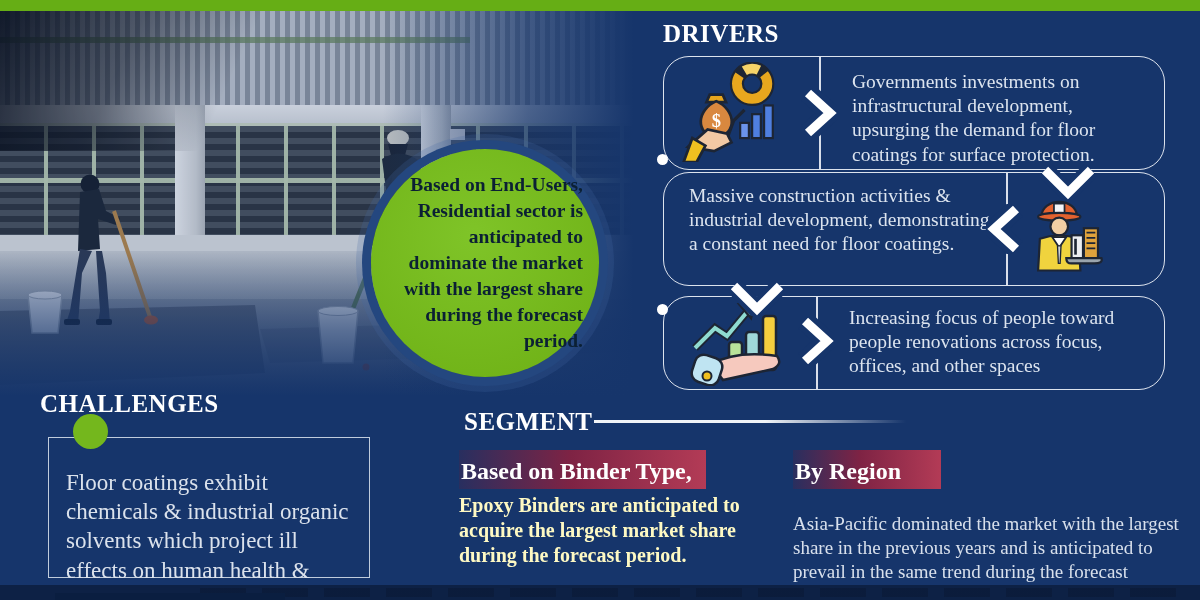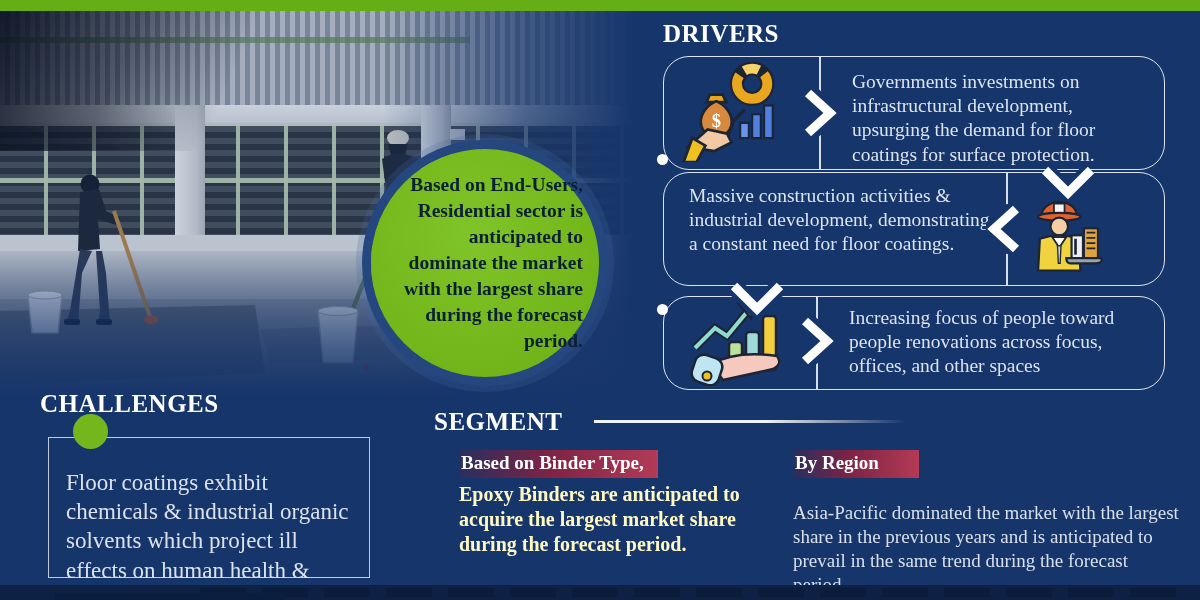--- a/index.html
+++ b/index.html
@@ -57,21 +57,21 @@
 
   
   .chal-dot{position:absolute;left:73px;top:414px;width:35px;height:35px;border-radius:50%;background:#74B71D;z-index:3;}
   .chal-box{position:absolute;left:48px;top:437px;width:322px;height:141px;border:1.5px solid rgba(222,230,240,.85);box-sizing:border-box;}
   .chal-box p{margin:0;padding:30px 14px 0 17px;color:#DBE2EC;font-size:23px;line-height:1.27;}
 
   
   .seg-line{position:absolute;left:594px;top:420px;width:312px;height:2.5px;
     background:linear-gradient(90deg,#F0F3F7 55%,rgba(240,243,247,0));}
   .seg-col{position:absolute;top:450px;}
-  .seg-label{display:inline-block;margin:0 0 4px 0;padding:2px 14px 4px 2px;color:#fff;font-size:19px;font-weight:700;
+  .seg-label{display:inline-block;margin:0 0 4px 0;padding:8px 14px 4px 2px;color:#fff;font-size:24px;font-weight:700;
     background:linear-gradient(90deg,rgba(94,28,60,.25),#7E2344 45%,#B33B56);}
   .seg-text{margin:0;color:#E8EDF5;font-size:20px;line-height:1.26;}
   .seg-text.bold{font-weight:700;color:#fef9c3;}
   .seg-text.reg{font-size:19px;color:#D8E0EC;}
 
   
   .footer{position:absolute;left:0;top:585px;width:1200px;height:15px;background:#0D2145;}
   .footer-hint{position:absolute;left:200px;top:3px;width:990px;height:9px;opacity:.5;
     background:repeating-linear-gradient(90deg,rgba(9,22,48,.9) 0 46px,transparent 46px 62px);}
   .footer-block{position:absolute;left:55px;top:8px;width:230px;height:7px;background:#0A1E40;}
@@ -230,21 +230,21 @@
     <polyline points="5,6 28,29 51,6" fill="none" stroke="#fff" stroke-width="9"></polyline>
   </svg>
   <div class="dot" style="left:657px;top:304px;"></div>
 
   <h2 class="h-title" style="left:40px;top:390px;">CHALLENGES</h2>
   <div class="chal-dot"></div>
   <div class="chal-box">
     <p>Floor coatings exhibit chemicals &amp; industrial organic solvents which project ill effects on human health &amp; environment.</p>
   </div>
 
-  <h2 class="h-title" style="left:434px;top:408px;">SEGMENT</h2>
+  <h2 class="h-title" style="left:464px;top:408px;">SEGMENT</h2>
   <div class="seg-line"></div>
 
   <div class="seg-col" style="left:459px;width:300px;">
     <span class="seg-label">Based on Binder Type,</span>
     <p class="seg-text bold">Epoxy Binders are anticipated to acquire the largest market share during the forecast period.</p>
   </div>
 
   <div class="seg-col" style="left:793px;width:392px;">
     <span class="seg-label" style="padding-right:40px;">By Region</span>
     <p class="seg-text reg" style="margin-top:19px;">Asia-Pacific dominated the market with the largest share in the previous years and is anticipated to prevail in the same trend during the forecast period.</p>

